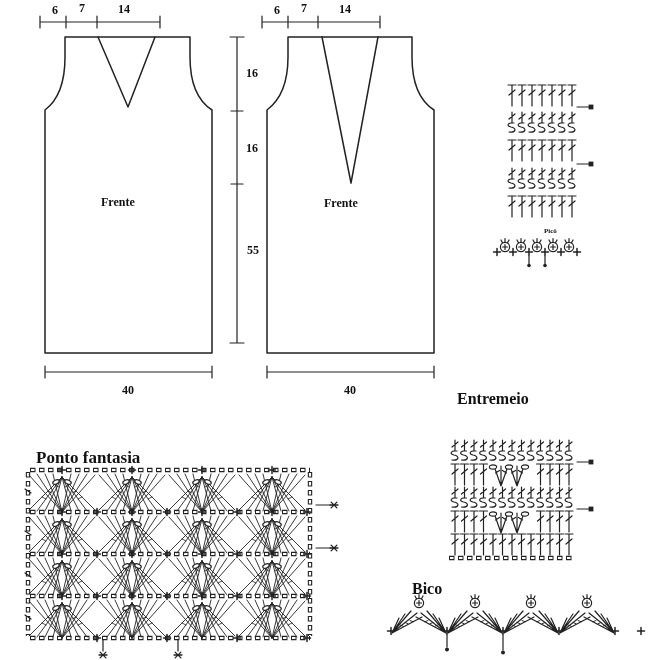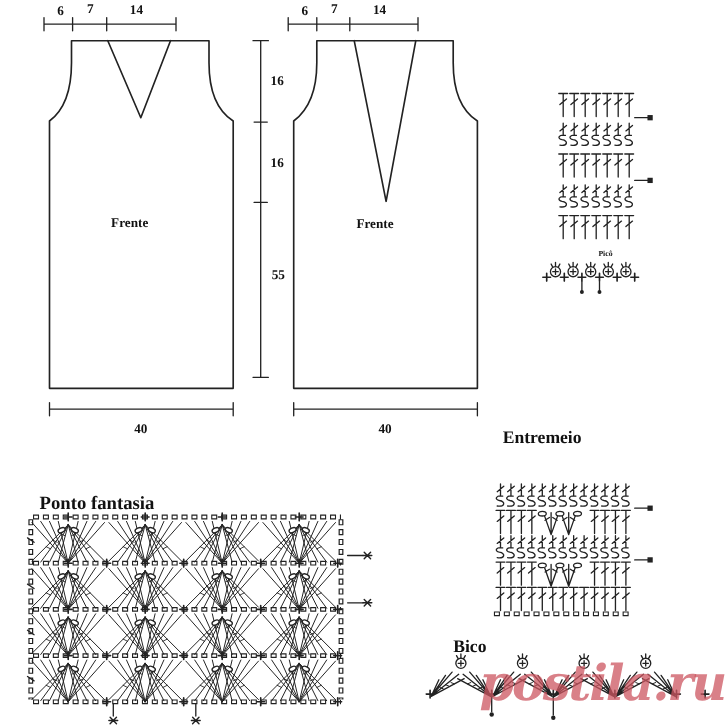--- a/index.html
+++ b/index.html
@@ -328,15 +328,14 @@
       <use href="#plus" x="447" y="631"></use>
       <use href="#plus" x="503" y="631"></use>
       <use href="#plus" x="559" y="631"></use>
       <use href="#plus" x="615" y="631"></use>
       <use href="#plus" x="641" y="631"></use>
     <path d="M447,635 V647 M503,635 V650"></path>
     <circle cx="447" cy="649.5" r="2" fill="#222" stroke="none"></circle>
       <circle cx="503" cy="652.5" r="2" fill="#222" stroke="none"></circle>
   </svg>
 
-  <div class="wm">postila.ru</div>
 
 </div>
 
 </body></html>

